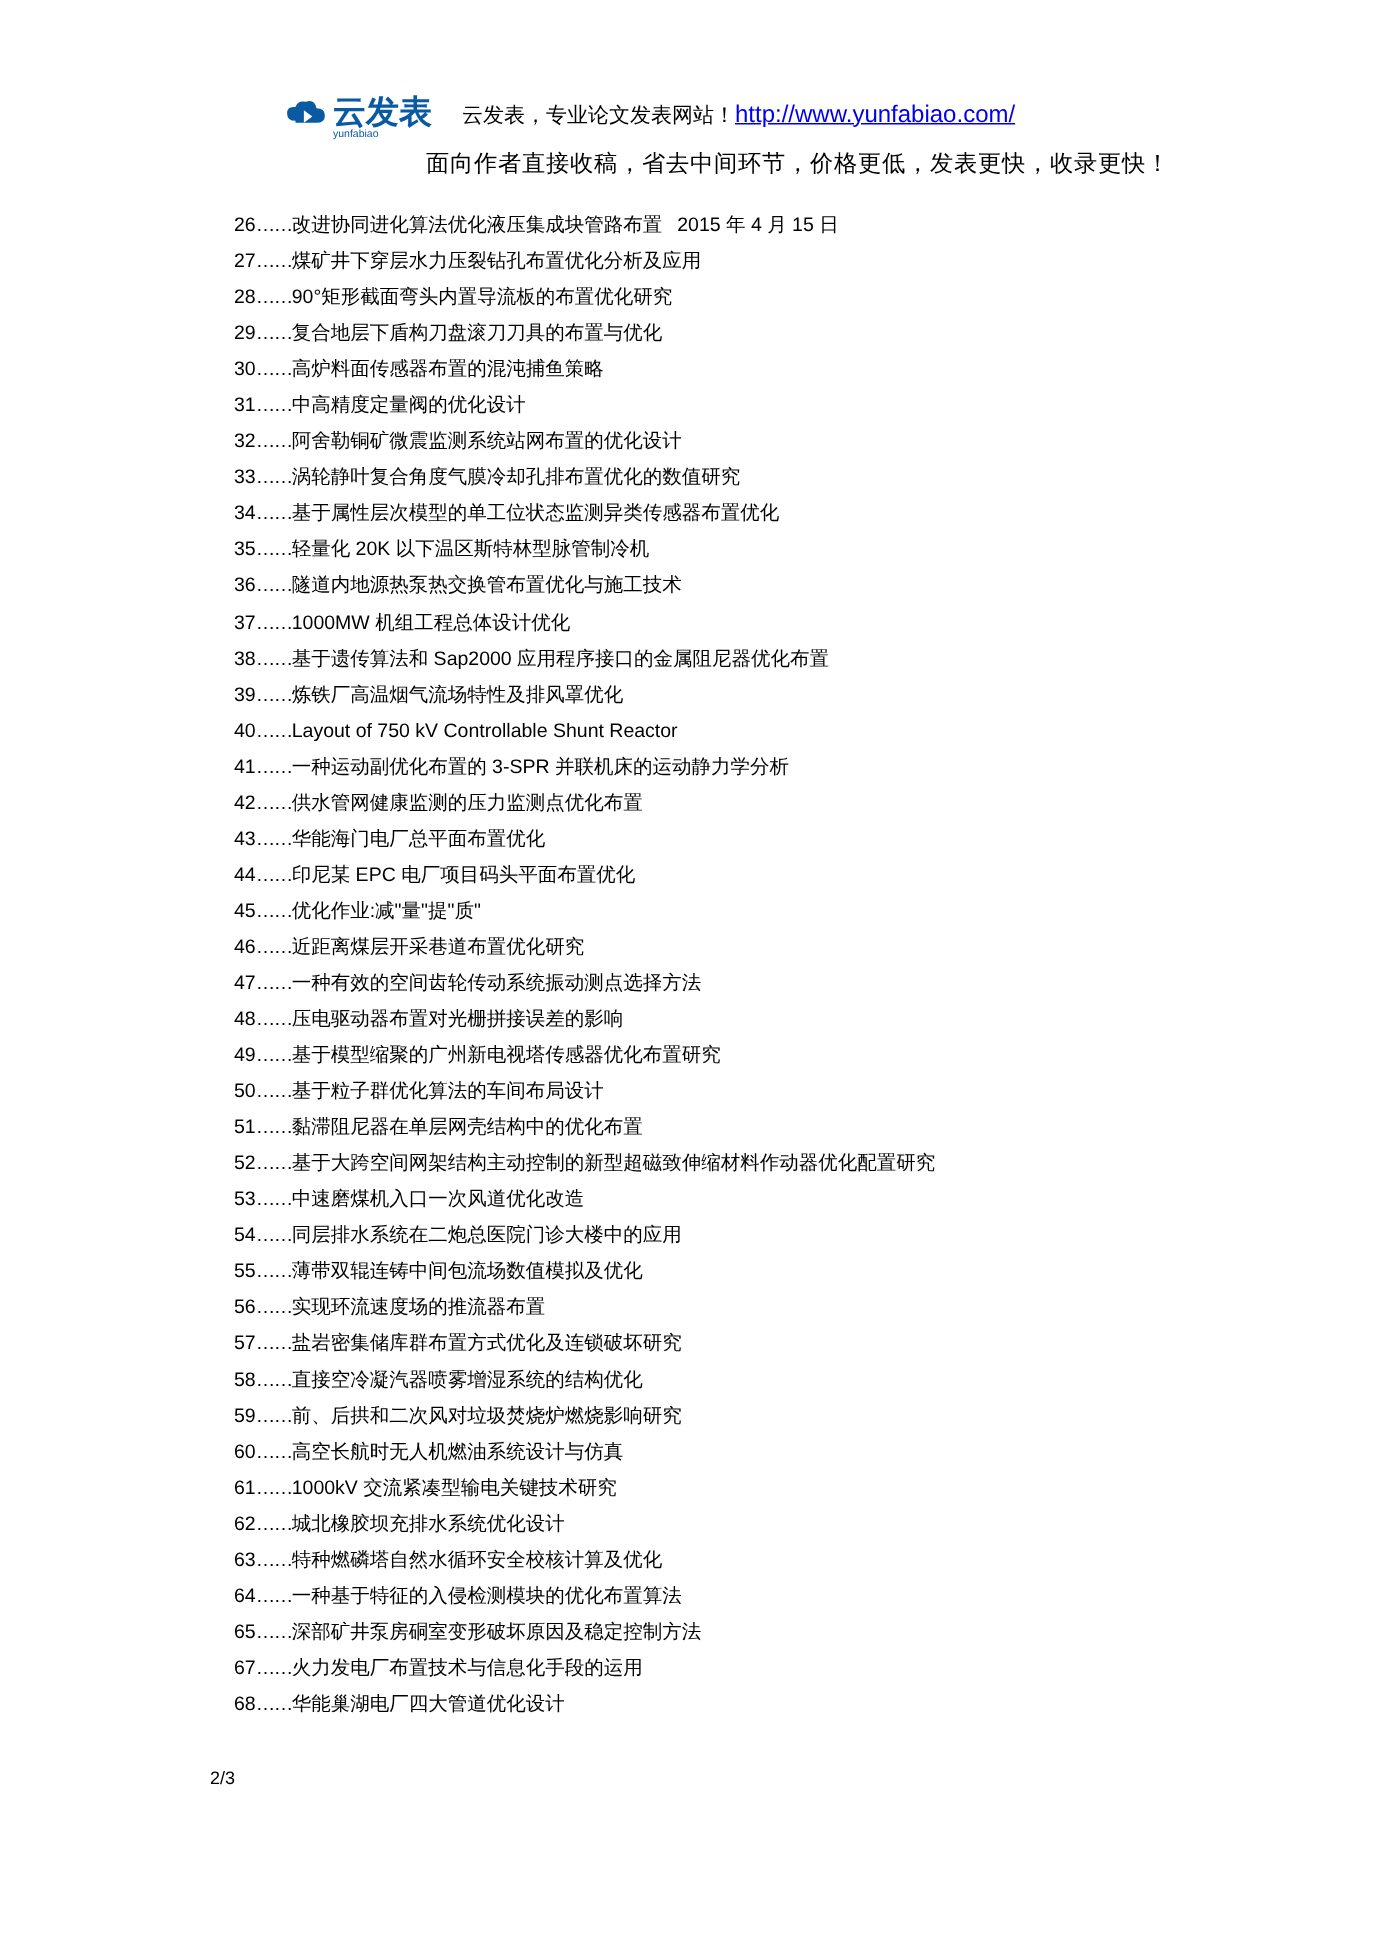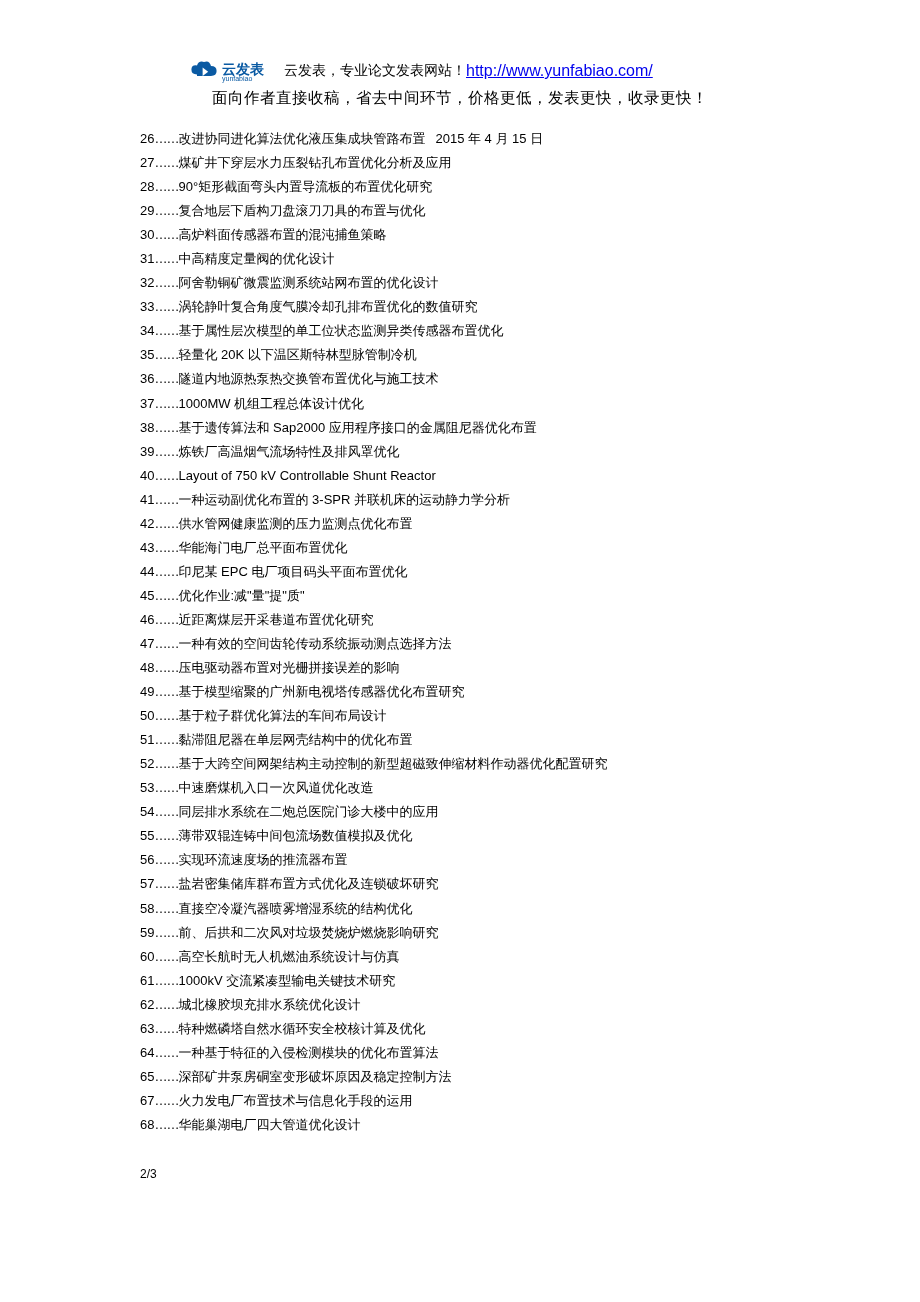--- a/index.html
+++ b/index.html
@@ -22,21 +22,21 @@
       margin-bottom: 6px;
       margin-left: 50px;
     }
     .logo-icon {
       width: 28px;
       height: 22px;
       display: inline-block;
       margin-right: 4px;
     }
     .logo-text {
-      font-size: 14px;
+      font-size: 22px;
       font-weight: bold;
       color: #0a5aa3;
     }
     .logo-sub {
       font-size: 7px;
       color: #0a5aa3;
       margin-top: -4px;
       display: block;
     }
     .header-text {
@@ -45,25 +45,25 @@
       margin-left: 20px;
     }
     .header-link {
       color: #0000ee;
       text-decoration: underline;
     }
     .subheader {
       font-size: 15.5px;
       color: #000;
       margin-bottom: 18px;
-      text-align: center;
+      text-align: right;
       letter-spacing: 0.5px;
     }
     .list {
-      margin: 0;
+      margin: 16px;
       padding: 0;
     }
     .list-item {
       font-size: 13px;
       color: #000;
       line-height: 1.85;
       white-space: nowrap;
     }
     .item-num {
       display: inline;

